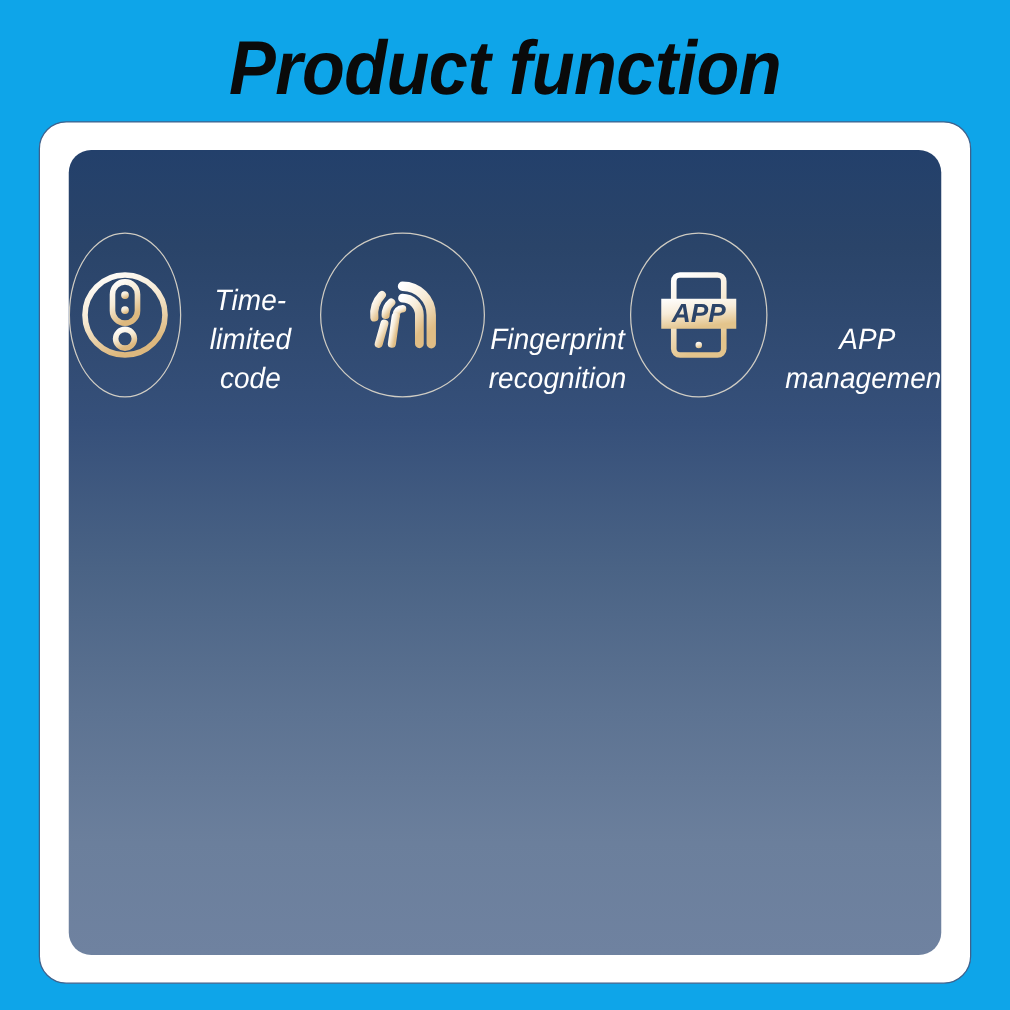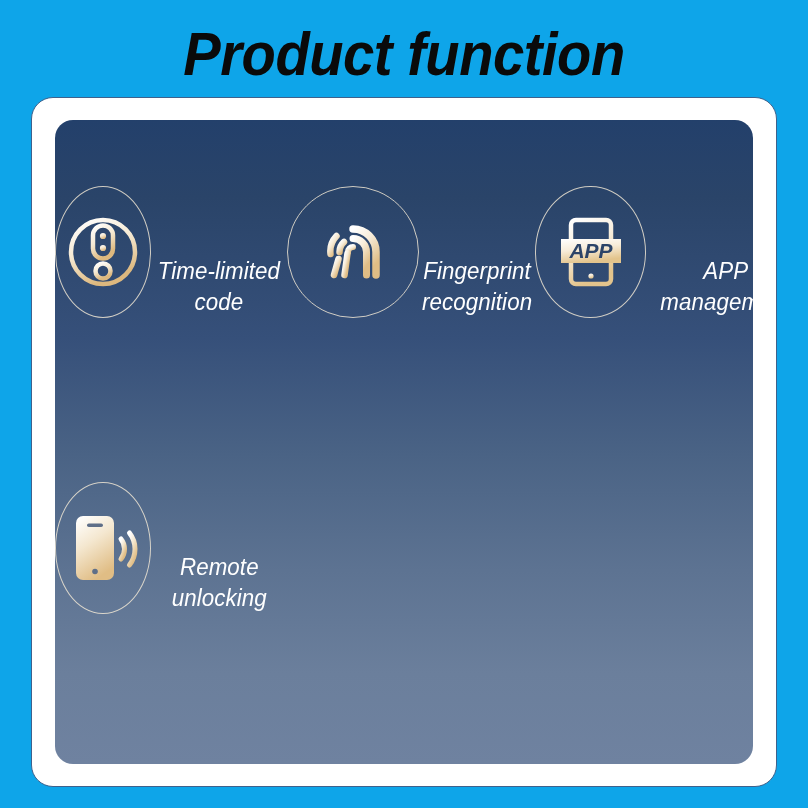--- a/index.html
+++ b/index.html
@@ -206,41 +206,18 @@
               <rect x="24" y="12" width="40" height="64" rx="5" fill="none" stroke="url(#gApp2)" stroke-width="4.5"></rect>
               <circle cx="44" cy="68" r="2.6" fill="url(#gApp2)"></circle>
               <rect x="14" y="31" width="60" height="24" fill="url(#gApp2)"></rect>
               <text x="44" y="49.5" text-anchor="middle" font-family="Liberation Sans, sans-serif" font-size="21" font-weight="bold" fill="#2c4468">APP</text>
             </svg>
           </span>
         </div>
         <div class="cell-label">APP management</div>
       </div>
 
-      <div class="cell row2">
-        <div class="icon-ring">
-          <span>
-            <svg width="88" height="88" viewBox="0 0 88 88">
-              <defs>
-                <linearGradient id="gPh" x1="0.1" y1="0" x2="0.5" y2="1">
-                  <stop offset="0%" stop-color="#ffffff"></stop>
-                  <stop offset="45%" stop-color="#f4e7cf"></stop>
-                  <stop offset="100%" stop-color="#e0bd85"></stop>
-                </linearGradient>
-              </defs>
-              <rect x="17" y="12" width="38" height="64" rx="7" fill="url(#gPh)"></rect>
-              <rect x="28" y="19.5" width="16" height="3.6" rx="1.8" fill="#5f6f88"></rect>
-              <circle cx="36" cy="67.5" r="2.8" fill="#5f6f88"></circle>
-              <g fill="none" stroke="url(#gPh)" stroke-linecap="round" stroke-width="5">
-                <path d="M62 35 A16 16 0 0 1 62 55"></path>
-                <path d="M70.5 29 A26 26 0 0 1 70.5 61"></path>
-              </g>
-            </svg>
-          </span>
-        </div>
-        <div class="cell-label">Remote unlocking</div>
-      </div>
 
 
 
     </div>
   </div>
 </div>
 
 </body></html>

